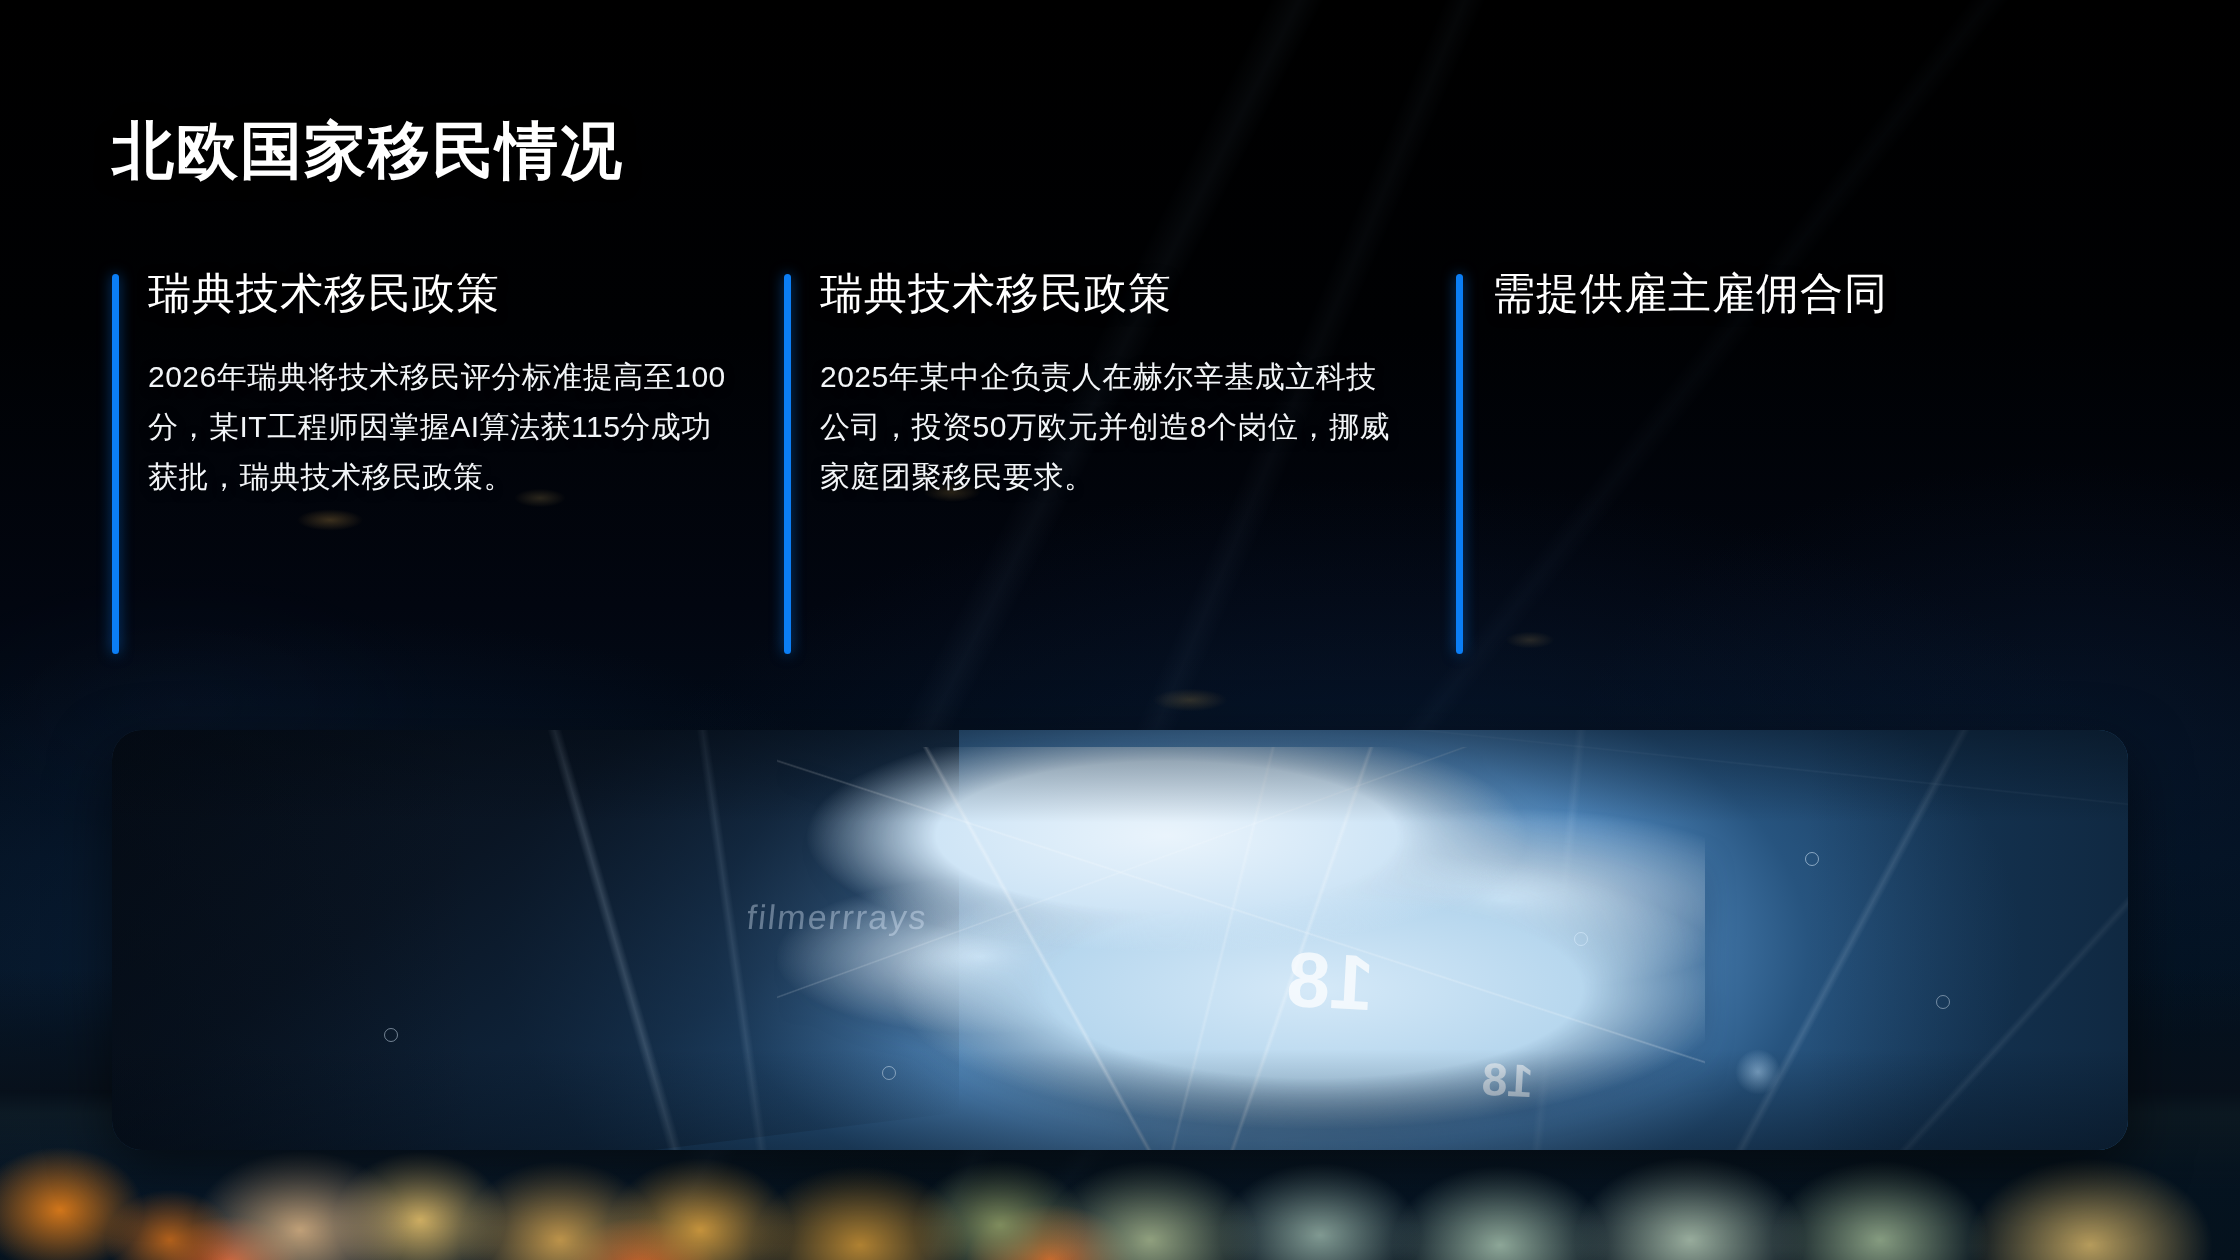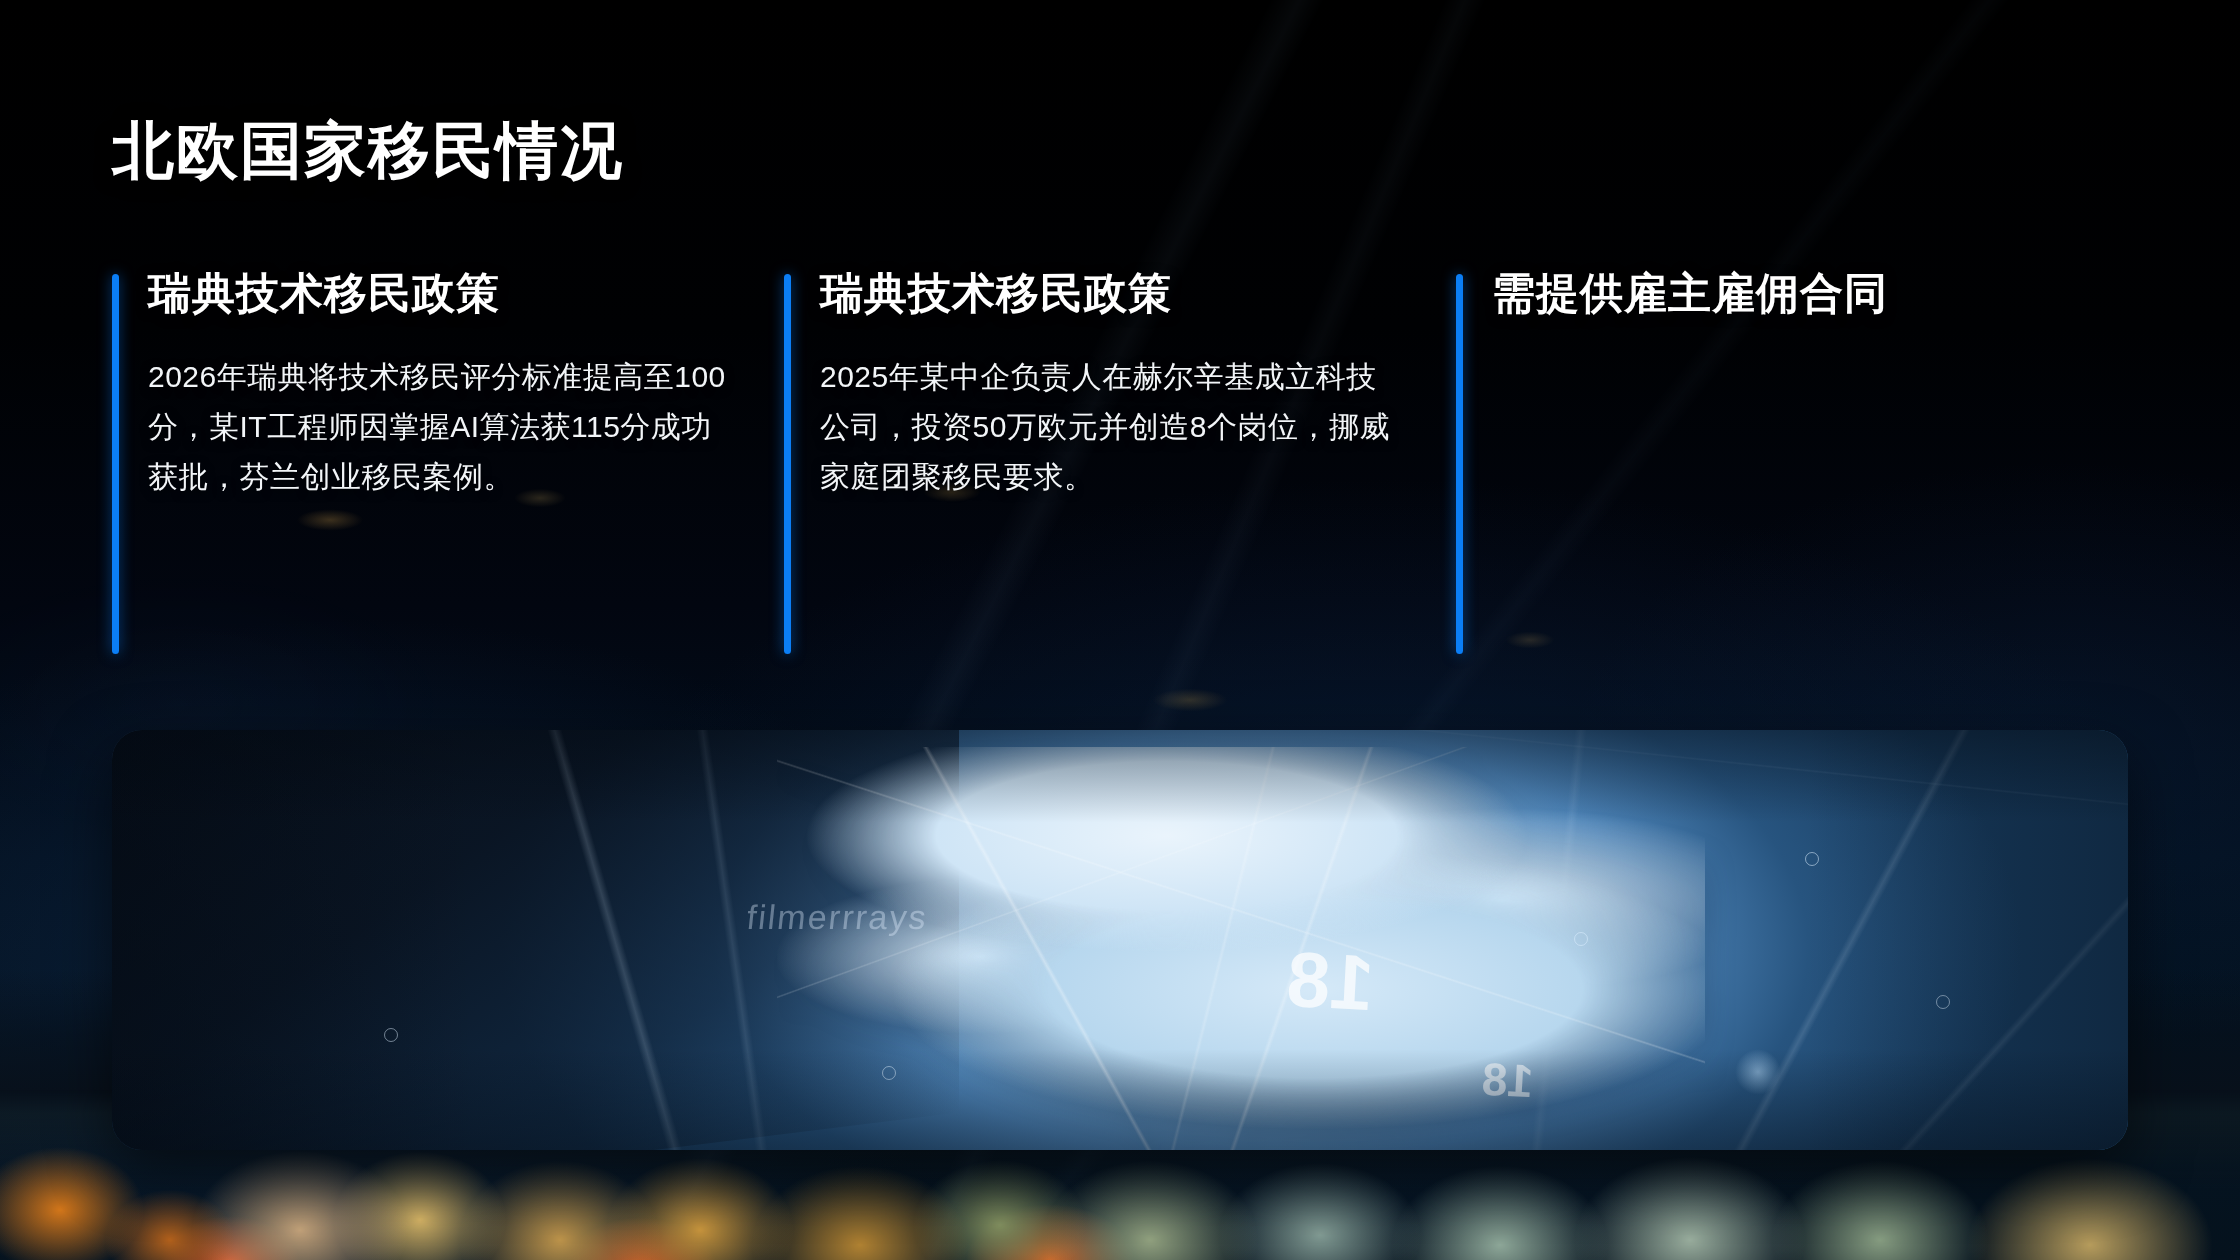--- a/index.html
+++ b/index.html
@@ -124,21 +124,21 @@
     left: 0;
     top: 6px;
     width: 7px;
     height: 380px;
     border-radius: 4px;
     background: #0b7ef5;
     box-shadow: 0 0 14px rgba(11,126,245,0.55);
   }
   .col-title {
     font-size: 43px;
-    font-weight: 700;
+    font-weight: 400;
     color: #ffffff;
     line-height: 1.2;
     letter-spacing: 1px;
     margin: 0 0 32px 0;
     text-shadow: 0 2px 12px rgba(0,0,0,0.8);
     white-space: nowrap;
   }
   .col-body {
     font-size: 30px;
     font-weight: 400;
@@ -276,21 +276,21 @@
   <div class="reef-fade"></div>
   <div class="reef"></div>
 
   <h1 class="headline">北欧国家移民情况</h1>
 
   <div class="columns">
 
     <div class="col">
       <div class="accent-bar"></div>
       <h2 class="col-title">瑞典技术移民政策</h2>
-      <p class="col-body">2026年瑞典将技术移民评分标准提高至100分，某IT工程师因掌握AI算法获115分成功获批，芬兰创业移民案例。</p>
+      <p class="col-body">2026年瑞典将技术移民评分标准提高至100分，某IT工程师因掌握AI算法获115分成功获批，瑞典技术移民政策。</p>
     </div>
 
     <div class="col">
       <div class="accent-bar"></div>
       <h2 class="col-title">瑞典技术移民政策</h2>
       <p class="col-body">2025年某中企负责人在赫尔辛基成立科技公司，投资50万欧元并创造8个岗位，挪威家庭团聚移民要求。</p>
     </div>
 
     <div class="col">
       <div class="accent-bar"></div>

